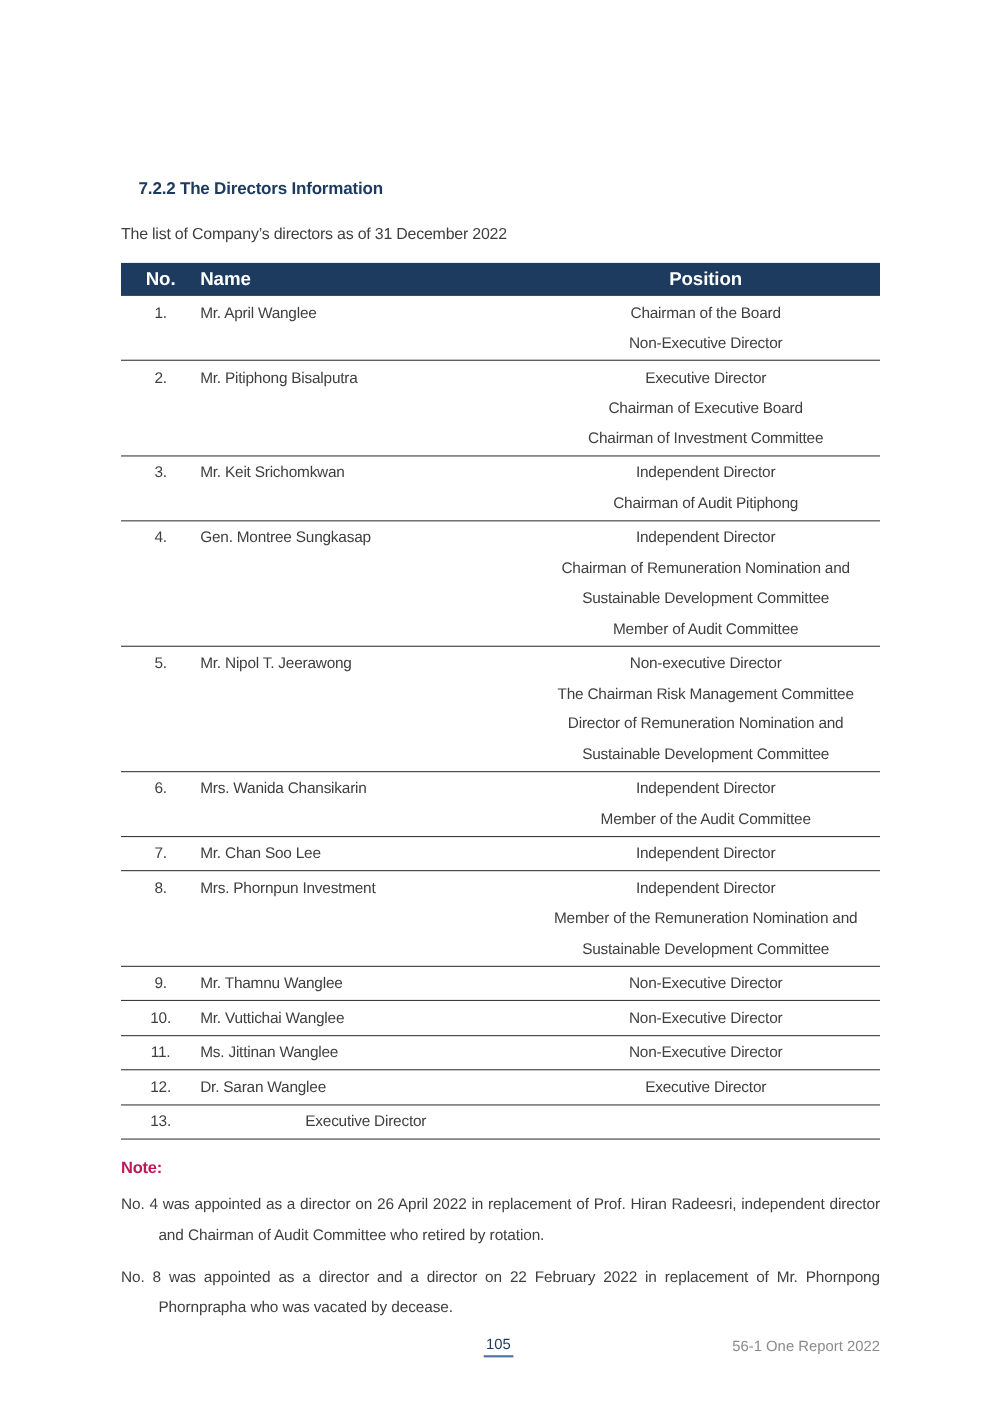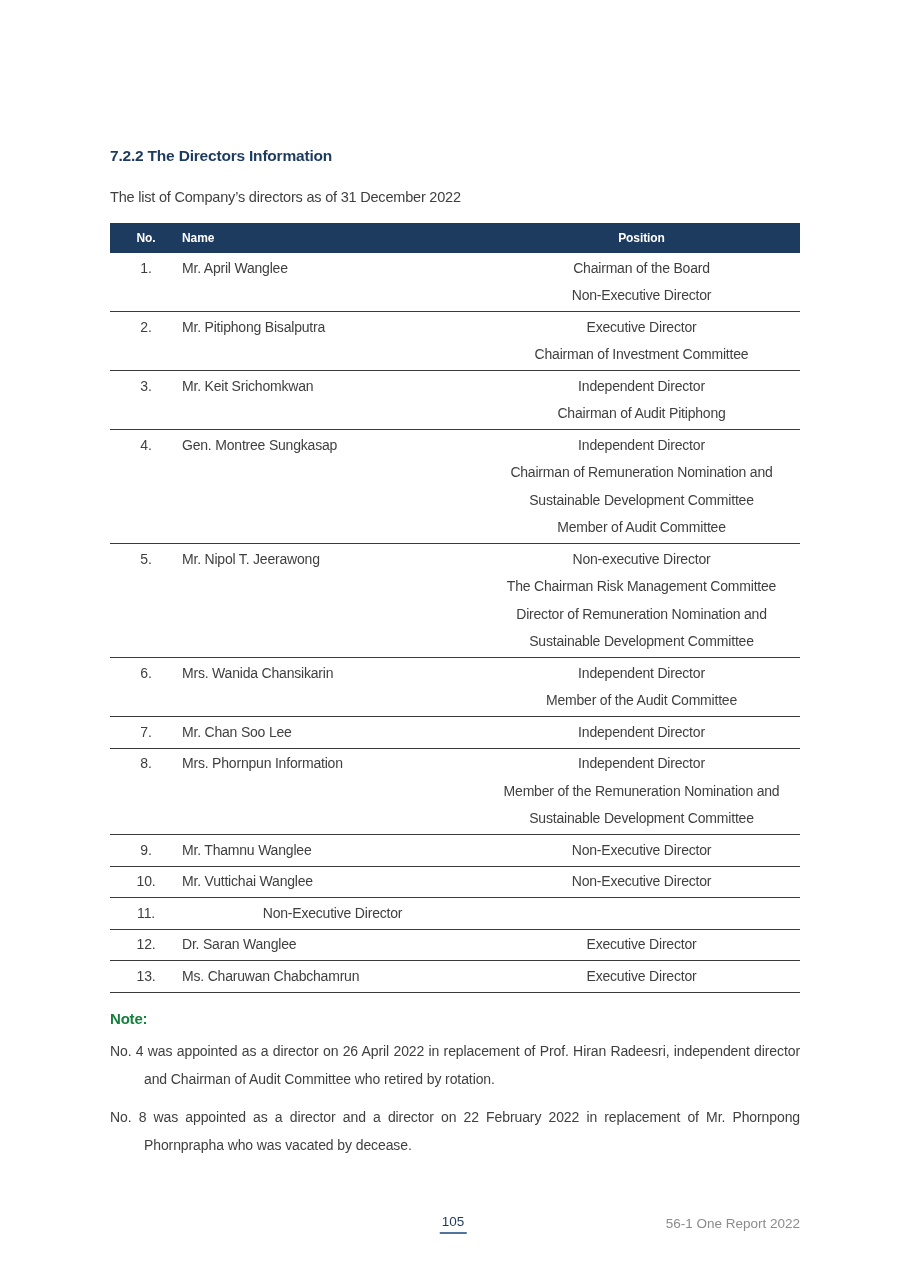--- a/index.html
+++ b/index.html
@@ -23,58 +23,58 @@
   .content {
     position: absolute;
     left: 110px;
     top: 147px;
     width: 690px;
   }
   .section-title {
     font-size: 15.5px;
     font-weight: 700;
     color: var(--navy);
-    margin: 0;
+    margin: 16px;
     letter-spacing: -0.2px;
   }
   .subtitle {
     font-size: 14.5px;
     color: var(--body-text);
     margin: 24px 0 17px 0;
     letter-spacing: -0.2px;
   }
   .dtable { margin-top: 18px; width: 100%; }
   .thead {
     display: grid;
     grid-template-columns: 72px 305px 1fr;
     background: var(--navy);
     color: #ffffff;
     font-weight: 700;
-    font-size: 12px;
+    font-size: 17px;
     height: 30px;
     align-items: center;
     letter-spacing: -0.1px;
   }
   .thead .col-no { text-align: center; }
   .trow {
     display: grid;
     grid-template-columns: 72px 305px 1fr;
     border-bottom: 1px solid var(--divider);
     padding: 1.5px 0;
     font-size: 14px;
     color: var(--body-text);
     line-height: 27.5px;
     letter-spacing: -0.2px;
   }
   .trow .col-no { text-align: center; }
   .col-pos { padding-right: 4px; text-align: center; }
   .note-label {
     font-weight: 700;
     font-size: 15px;
-    color: #15803d;
+    color: #be185d;
     margin-top: 17px;
     letter-spacing: -0.2px;
   }
   .note {
     font-size: 14px;
     color: var(--body-text);
     text-align: justify;
     line-height: 28px;
     padding-left: 34px;
     text-indent: -34px;
@@ -127,20 +127,21 @@
           <div class="col-pos">
             <div>Chairman of the Board</div>
             <div>Non-Executive Director</div>
           </div>
         </div>
         <div class="trow">
           <div class="col-no">2.</div>
           <div class="col-name">Mr. Pitiphong Bisalputra</div>
           <div class="col-pos">
             <div>Executive Director</div>
+            <div>Chairman of Executive Board</div>
             <div>Chairman of Investment Committee</div>
           </div>
         </div>
         <div class="trow">
           <div class="col-no">3.</div>
           <div class="col-name">Mr. Keit Srichomkwan</div>
           <div class="col-pos">
             <div>Independent Director</div>
             <div>Chairman of Audit Pitiphong</div>
           </div>
@@ -175,21 +176,21 @@
         </div>
         <div class="trow">
           <div class="col-no">7.</div>
           <div class="col-name">Mr. Chan Soo Lee</div>
           <div class="col-pos">
             <div>Independent Director</div>
           </div>
         </div>
         <div class="trow">
           <div class="col-no">8.</div>
-          <div class="col-name">Mrs. Phornpun Information</div>
+          <div class="col-name">Mrs. Phornpun Investment</div>
           <div class="col-pos">
             <div>Independent Director</div>
             <div>Member of the Remuneration Nomination and</div>
             <div>Sustainable Development Committee</div>
           </div>
         </div>
         <div class="trow">
           <div class="col-no">9.</div>
           <div class="col-name">Mr. Thamnu Wanglee</div>
           <div class="col-pos">
@@ -198,34 +199,34 @@
         </div>
         <div class="trow">
           <div class="col-no">10.</div>
           <div class="col-name">Mr. Vuttichai Wanglee</div>
           <div class="col-pos">
             <div>Non-Executive Director</div>
           </div>
         </div>
         <div class="trow">
           <div class="col-no">11.</div>
+          <div class="col-name">Ms. Jittinan Wanglee</div>
           <div class="col-pos">
             <div>Non-Executive Director</div>
           </div>
         </div>
         <div class="trow">
           <div class="col-no">12.</div>
           <div class="col-name">Dr. Saran Wanglee</div>
           <div class="col-pos">
             <div>Executive Director</div>
           </div>
         </div>
         <div class="trow">
           <div class="col-no">13.</div>
-          <div class="col-name">Ms. Charuwan Chabchamrun</div>
           <div class="col-pos">
             <div>Executive Director</div>
           </div>
         </div>
       </div>
   </div>
 
   <div class="note-label">Note:</div>
   <p class="note">No. 4 was appointed as a director on 26 April 2022 in replacement of Prof. Hiran Radeesri, independent director  and Chairman of Audit Committee who retired by rotation.</p>
   <p class="note">No. 8 was appointed as a director and a director on 22 February 2022 in replacement of Mr. Phornpong Phornprapha who was vacated by decease.</p>

